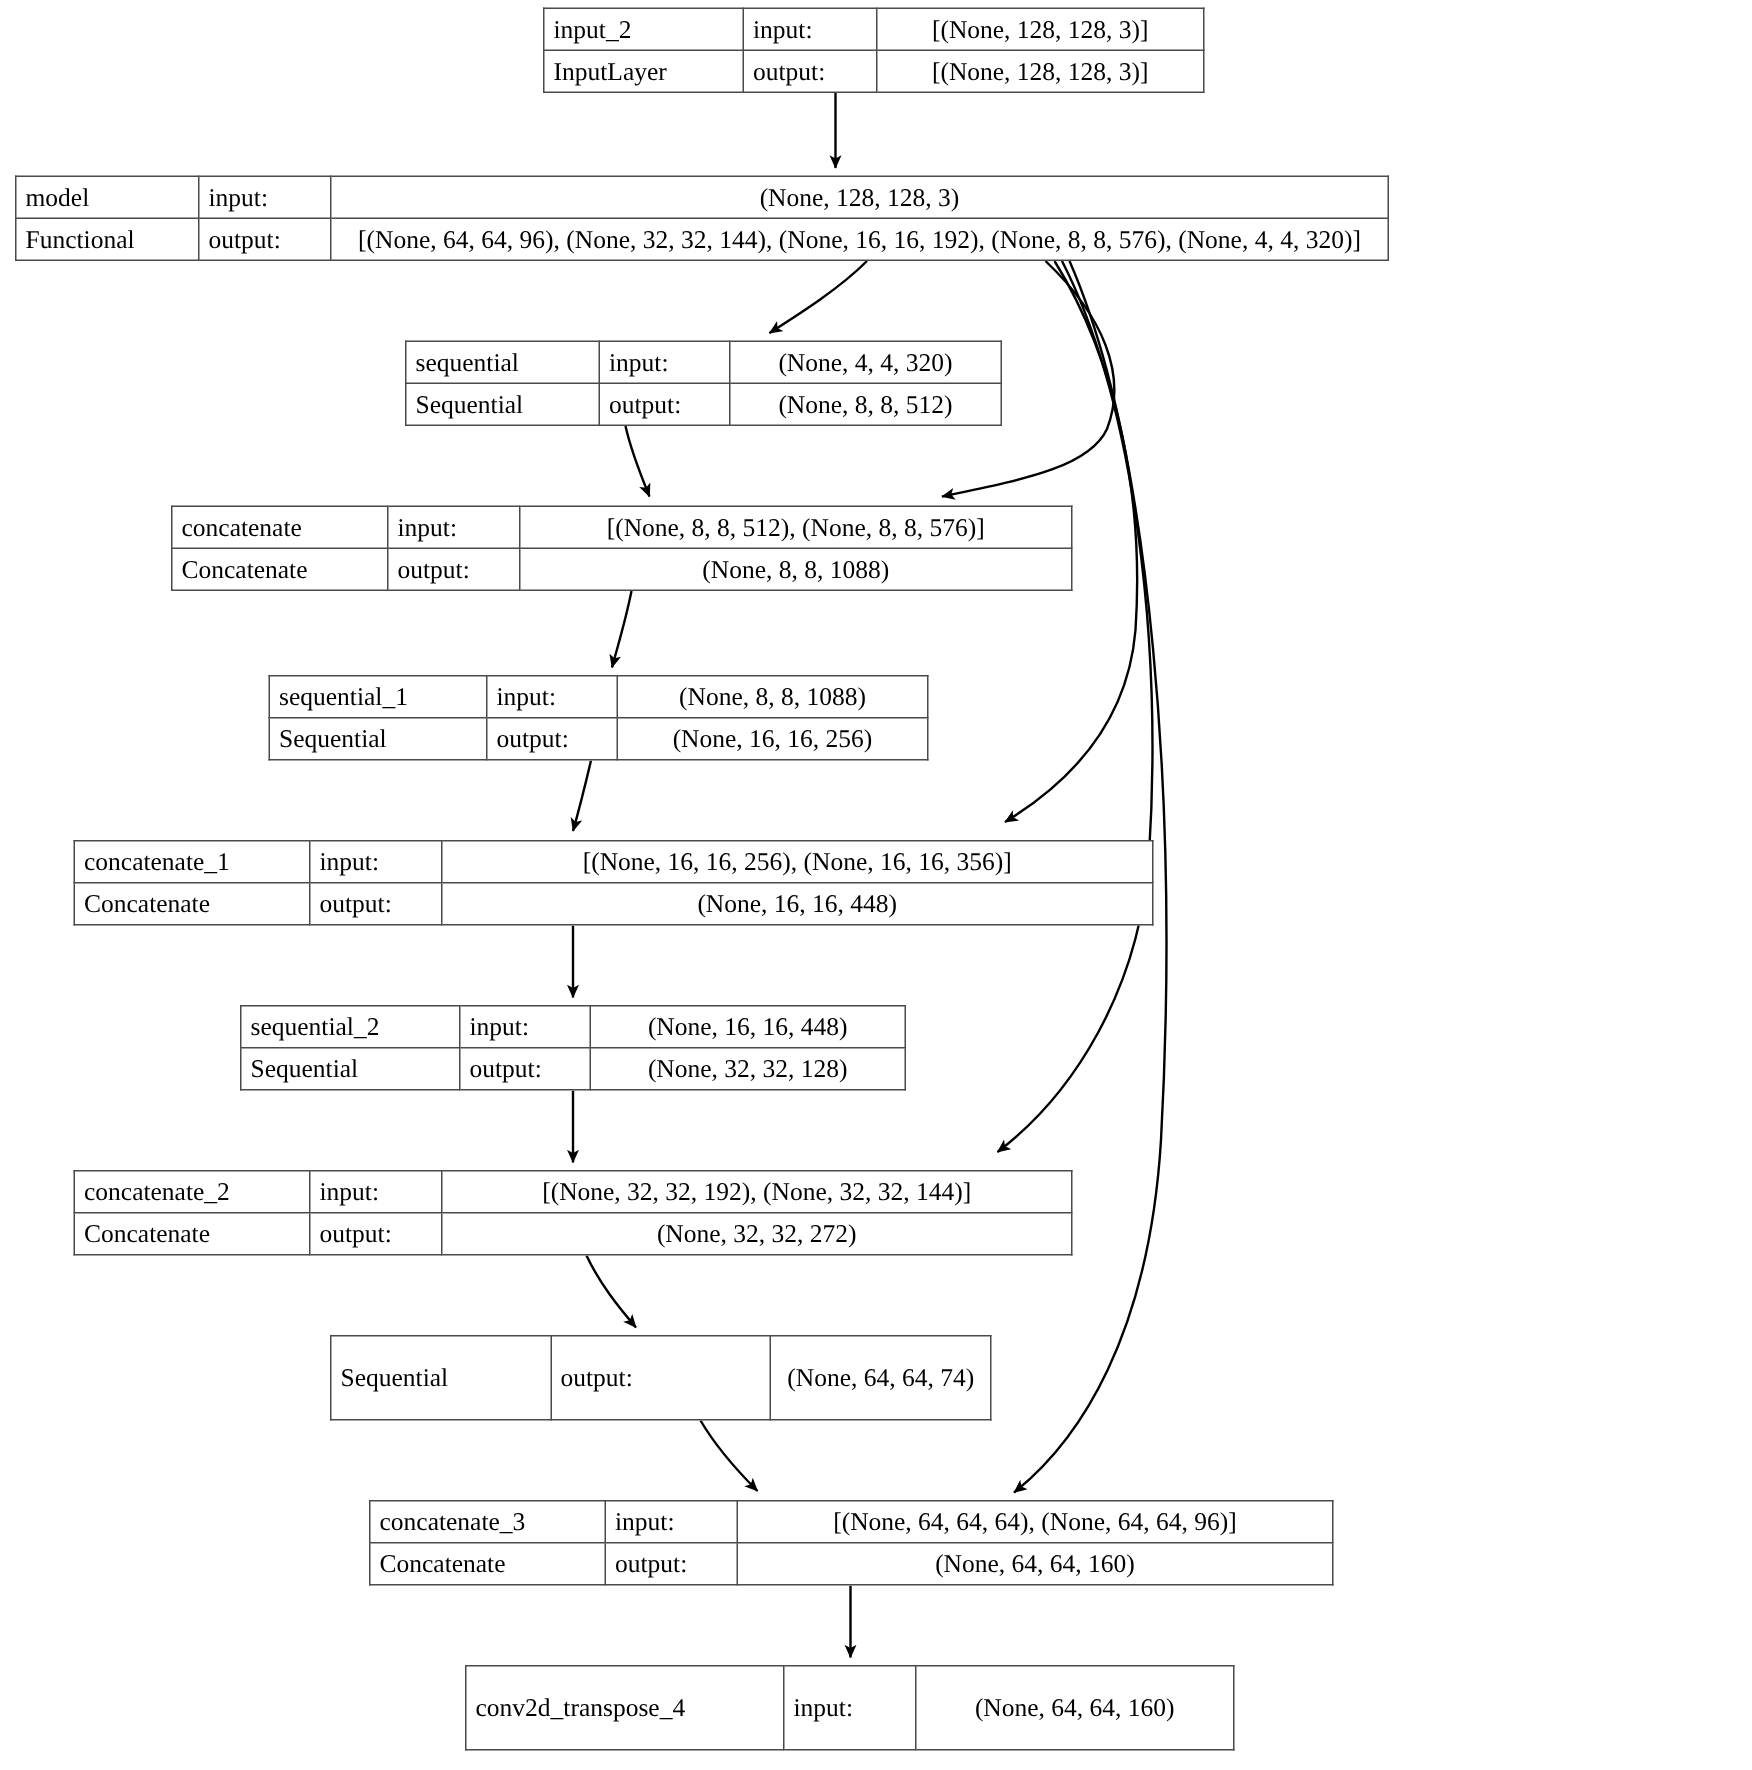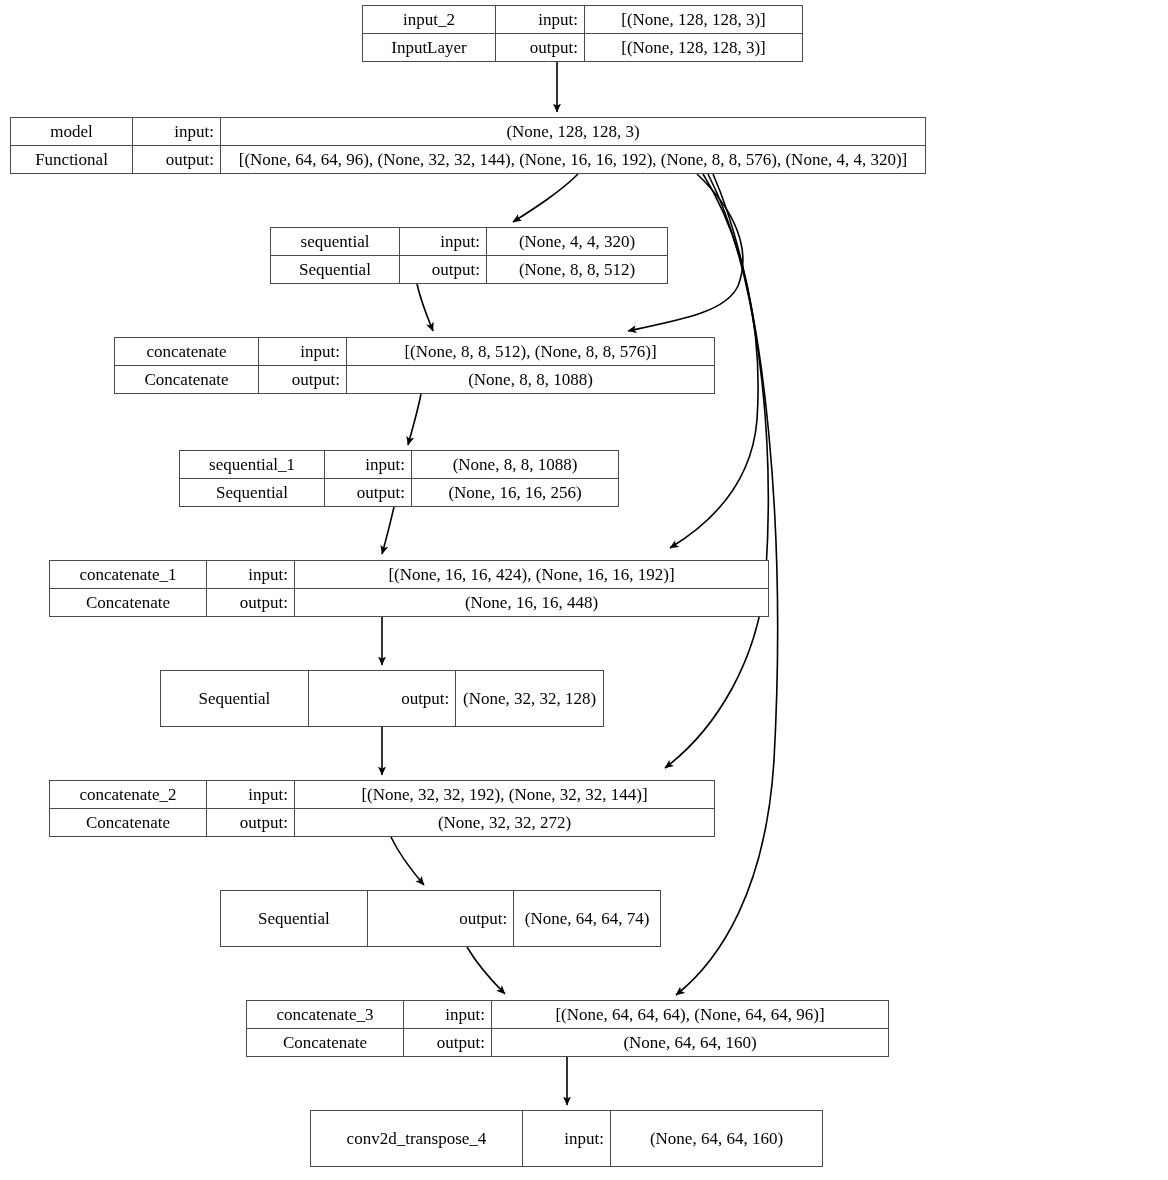--- a/index.html
+++ b/index.html
@@ -37,22 +37,22 @@
     height: 28px;
     padding: 0 6px;
     text-align: center;
     vertical-align: middle;
     font-size: 17px;
     line-height: 19px;
     color: #000000;
     white-space: nowrap;
     font-family: "Liberation Serif", "DejaVu Serif", serif;
   }
-  .node td.c-name { text-align: center; margin-left: 32px; }
-  .node td.c-io   { text-align: right; }
+  .node td.c-name { text-align: left; margin-left: 32px; }
+  .node td.c-io   { text-align: left; }
   .node td.c-shape { }
 </style>
 </head>
 <body>
 
 <div id="canvas">
 
   <svg id="edges" width="1168" height="1180" viewBox="0 0 1168 1180">
     <defs>
       <marker id="ah" markerWidth="10" markerHeight="10" refX="8.5" refY="4" orient="auto" markerUnits="userSpaceOnUse">
@@ -164,32 +164,37 @@
       <td class="c-shape">(None, 16, 16, 256)</td>
     </tr>
   </tbody>
     </table>
 
   <table class="node" style="left:49px; top:560px; width:720px; height:57px;">
     <tbody>
         <tr>
       <td class="c-name" style="width:157px">concatenate_1</td>
       <td class="c-io" style="width:88px">input:</td>
-      <td class="c-shape">[(None, 16, 16, 424), (None, 16, 16, 192)]</td>
+      <td class="c-shape">[(None, 16, 16, 256), (None, 16, 16, 356)]</td>
     </tr>
     <tr>
       <td class="c-name">Concatenate</td>
       <td class="c-io">output:</td>
       <td class="c-shape">(None, 16, 16, 448)</td>
     </tr>
   </tbody>
     </table>
 
   <table class="node" style="left:160px; top:670px; width:444px; height:57px;">
     <tbody>
+        <tr>
+      <td class="c-name" style="width:146px">sequential_2</td>
+      <td class="c-io" style="width:87px">input:</td>
+      <td class="c-shape">(None, 16, 16, 448)</td>
+    </tr>
     <tr>
       <td class="c-name">Sequential</td>
       <td class="c-io">output:</td>
       <td class="c-shape">(None, 32, 32, 128)</td>
     </tr>
   </tbody>
     </table>
 
   <table class="node" style="left:49px; top:780px; width:666px; height:57px;">
     <tbody>

